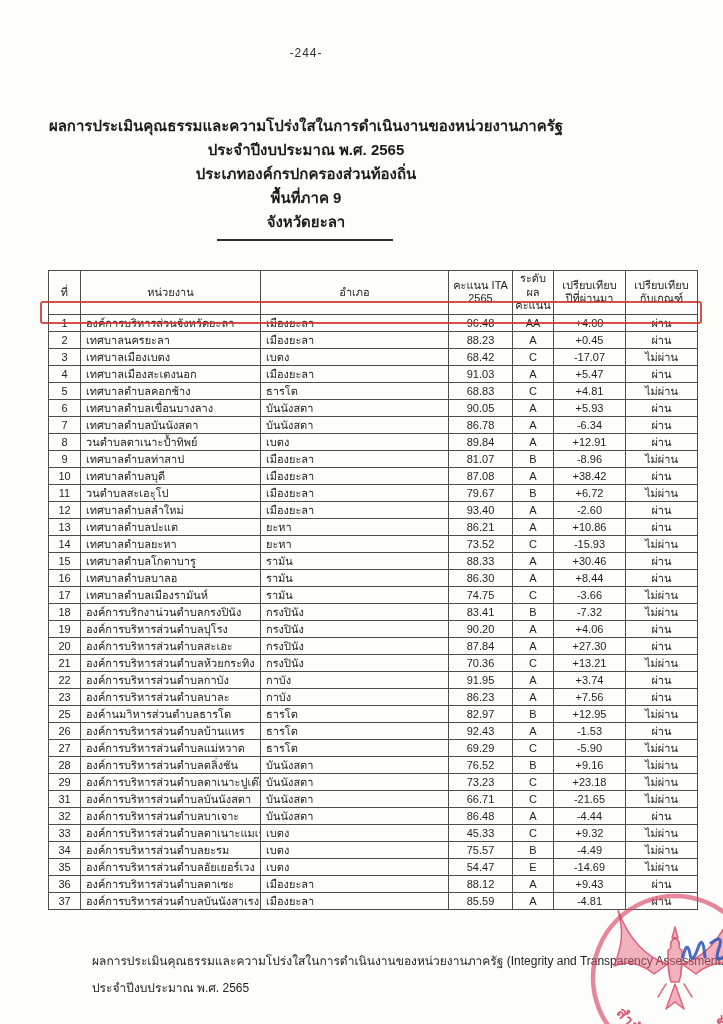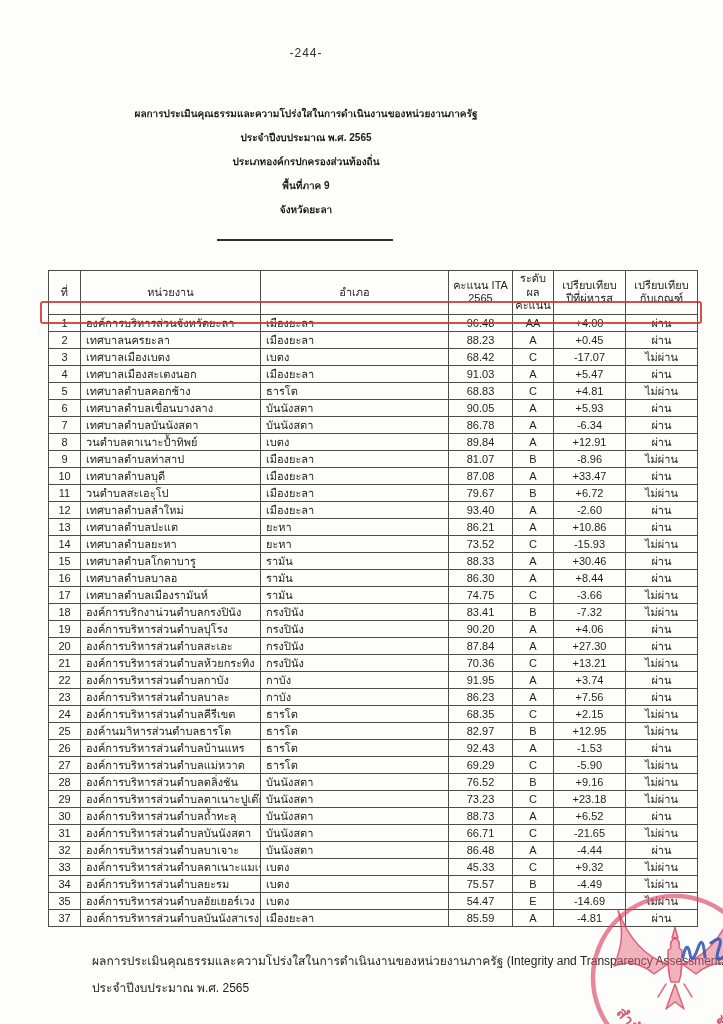--- a/index.html
+++ b/index.html
@@ -7,22 +7,22 @@
   body { background:#ffffff; font-family:"Liberation Sans","DejaVu Sans",sans-serif; }
   .page {
     position:relative; width:723px; height:1024px;
     background:#fdfdfc; overflow:hidden; color:#222;
   }
   .page-number {
     position:absolute; top:46px; left:0; width:612px;
     text-align:center; font-size:12px; letter-spacing:1px; color:#2e2e2e;
   }
   .title-block {
-    position:absolute; top:102px; left:0; width:612px;
-    text-align:center; font-size:10px; font-weight:bold;
+    position:absolute; top:114px; left:0; width:612px;
+    text-align:center; font-size:15px; font-weight:bold;
     line-height:24px; color:#1b1b1b;
   }
   .title-divider {
     position:absolute; top:239px; left:217px; width:176px; height:2px;
     background:#2d2d2d;
   }
   table.ita-table {
     position:absolute; top:270px; left:48px; width:649px;
     border-collapse:collapse; table-layout:fixed;
     font-size:11px; color:#1f1f1f; z-index:1;
@@ -96,21 +96,21 @@
         <th>
           <div>คะแนน ITA</div>
             <div>2565</div>
         </th>
         <th>
           <div>ระดับผล</div>
             <div>คะแนน</div>
         </th>
         <th>
           <div>เปรียบเทียบ</div>
-            <div>ปีที่ผ่หารส</div>
+            <div>ปีที่ผ่านมา</div>
         </th>
         <th>
           <div>เปรียบเทียบ</div>
             <div>กับเกณฑ์</div>
         </th>
       </tr>
     </thead>
     <tbody>
         <tr>
       <td class="c">1</td>
@@ -192,21 +192,21 @@
       <td class="c">B</td>
       <td class="c">-8.96</td>
       <td class="c">ไม่ผ่าน</td>
     </tr>
         <tr>
       <td class="c">10</td>
       <td>เทศบาลตำบลบุดี</td>
       <td>เมืองยะลา</td>
       <td class="c">87.08</td>
       <td class="c">A</td>
-      <td class="c">+33.47</td>
+      <td class="c">+38.42</td>
       <td class="c">ผ่าน</td>
     </tr>
         <tr>
       <td class="c">11</td>
       <td>วนตำบลสะเอะุโป</td>
       <td>เมืองยะลา</td>
       <td class="c">79.67</td>
       <td class="c">B</td>
       <td class="c">+6.72</td>
       <td class="c">ไม่ผ่าน</td>
@@ -313,29 +313,20 @@
         <tr>
       <td class="c">23</td>
       <td>องค์การบริหารส่วนตำบลบาละ</td>
       <td>กาบัง</td>
       <td class="c">86.23</td>
       <td class="c">A</td>
       <td class="c">+7.56</td>
       <td class="c">ผ่าน</td>
     </tr>
         <tr>
-      <td class="c">24</td>
-      <td>องค์การบริหารส่วนตำบลคีรีเขต</td>
-      <td>ธารโต</td>
-      <td class="c">68.35</td>
-      <td class="c">C</td>
-      <td class="c">+2.15</td>
-      <td class="c">ไม่ผ่าน</td>
-    </tr>
-        <tr>
       <td class="c">25</td>
       <td>องค์านมาิหารส่วนตำบลธารโต</td>
       <td>ธารโต</td>
       <td class="c">82.97</td>
       <td class="c">B</td>
       <td class="c">+12.95</td>
       <td class="c">ไม่ผ่าน</td>
     </tr>
         <tr>
       <td class="c">26</td>
@@ -365,29 +356,20 @@
       <td class="c">ไม่ผ่าน</td>
     </tr>
         <tr>
       <td class="c">29</td>
       <td>องค์การบริหารส่วนตำบลตาเนาะปูเต๊ะ</td>
       <td>บันนังสตา</td>
       <td class="c">73.23</td>
       <td class="c">C</td>
       <td class="c">+23.18</td>
       <td class="c">ไม่ผ่าน</td>
-    </tr>
-        <tr>
-      <td class="c">30</td>
-      <td>องค์การบริหารส่วนตำบลถ้ำทะลุ</td>
-      <td>บันนังสตา</td>
-      <td class="c">88.73</td>
-      <td class="c">A</td>
-      <td class="c">+6.52</td>
-      <td class="c">ผ่าน</td>
     </tr>
         <tr>
       <td class="c">31</td>
       <td>องค์การบริหารส่วนตำบลบันนังสตา</td>
       <td>บันนังสตา</td>
       <td class="c">66.71</td>
       <td class="c">C</td>
       <td class="c">-21.65</td>
       <td class="c">ไม่ผ่าน</td>
     </tr>
@@ -419,20 +401,29 @@
       <td class="c">ไม่ผ่าน</td>
     </tr>
         <tr>
       <td class="c">35</td>
       <td>องค์การบริหารส่วนตำบลอัยเยอร์เวง</td>
       <td>เบตง</td>
       <td class="c">54.47</td>
       <td class="c">E</td>
       <td class="c">-14.69</td>
       <td class="c">ไม่ผ่าน</td>
+    </tr>
+        <tr>
+      <td class="c">36</td>
+      <td>องค์การบริหารส่วนตำบลตาเซะ</td>
+      <td>เมืองยะลา</td>
+      <td class="c">88.12</td>
+      <td class="c">A</td>
+      <td class="c">+9.43</td>
+      <td class="c">ผ่าน</td>
     </tr>
         <tr>
       <td class="c">37</td>
       <td>องค์การบริหารส่วนตำบลบันนังสาเรง</td>
       <td>เมืองยะลา</td>
       <td class="c">85.59</td>
       <td class="c">A</td>
       <td class="c">-4.81</td>
       <td class="c">ผ่าน</td>
     </tr>

